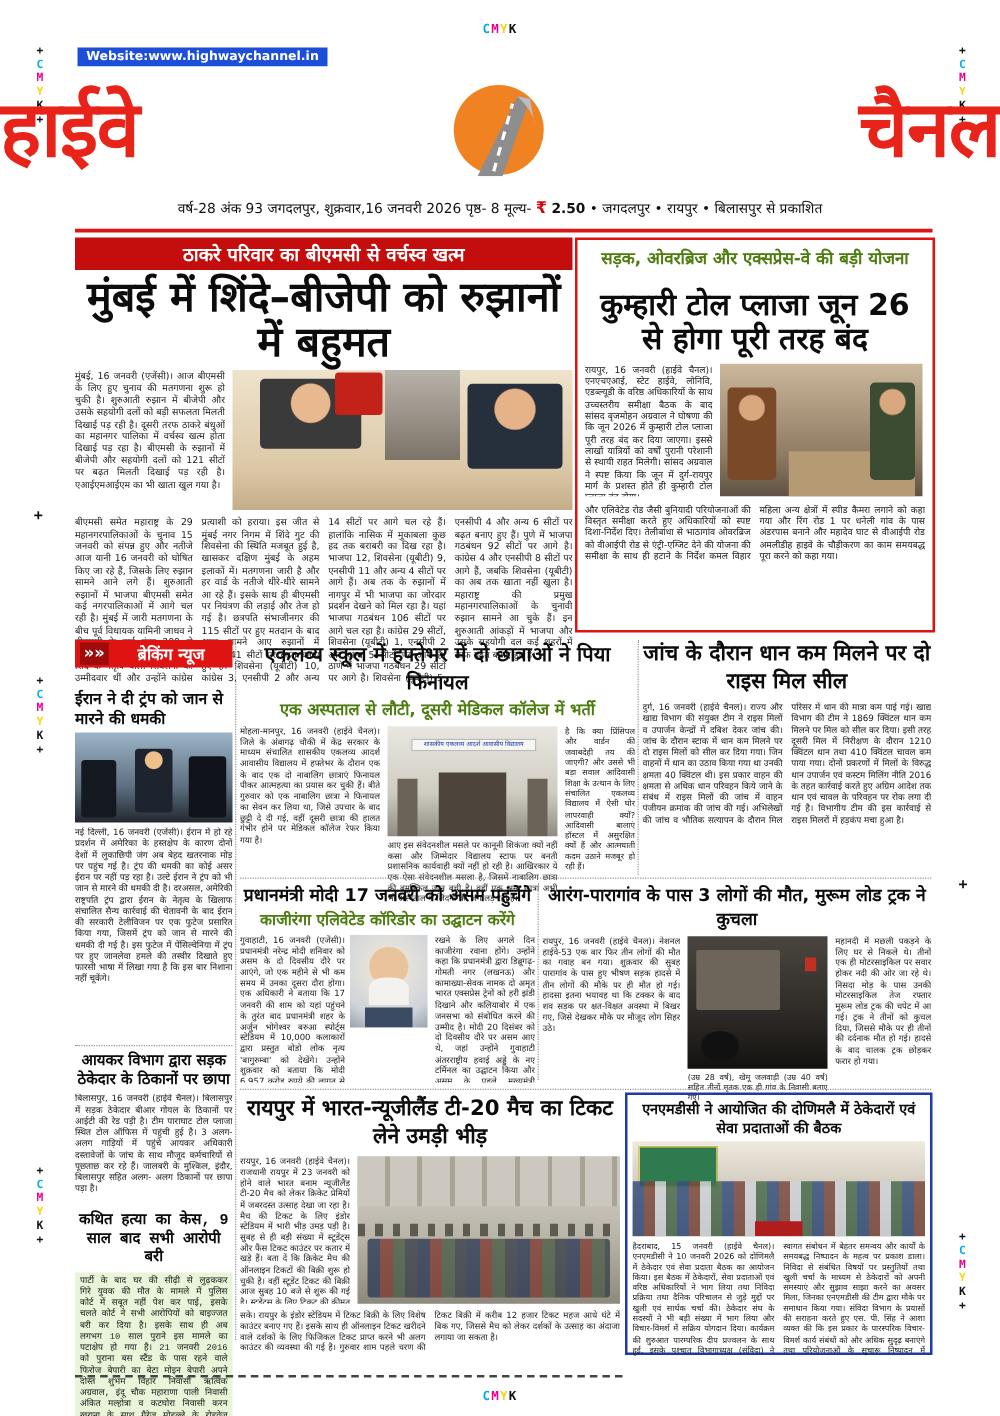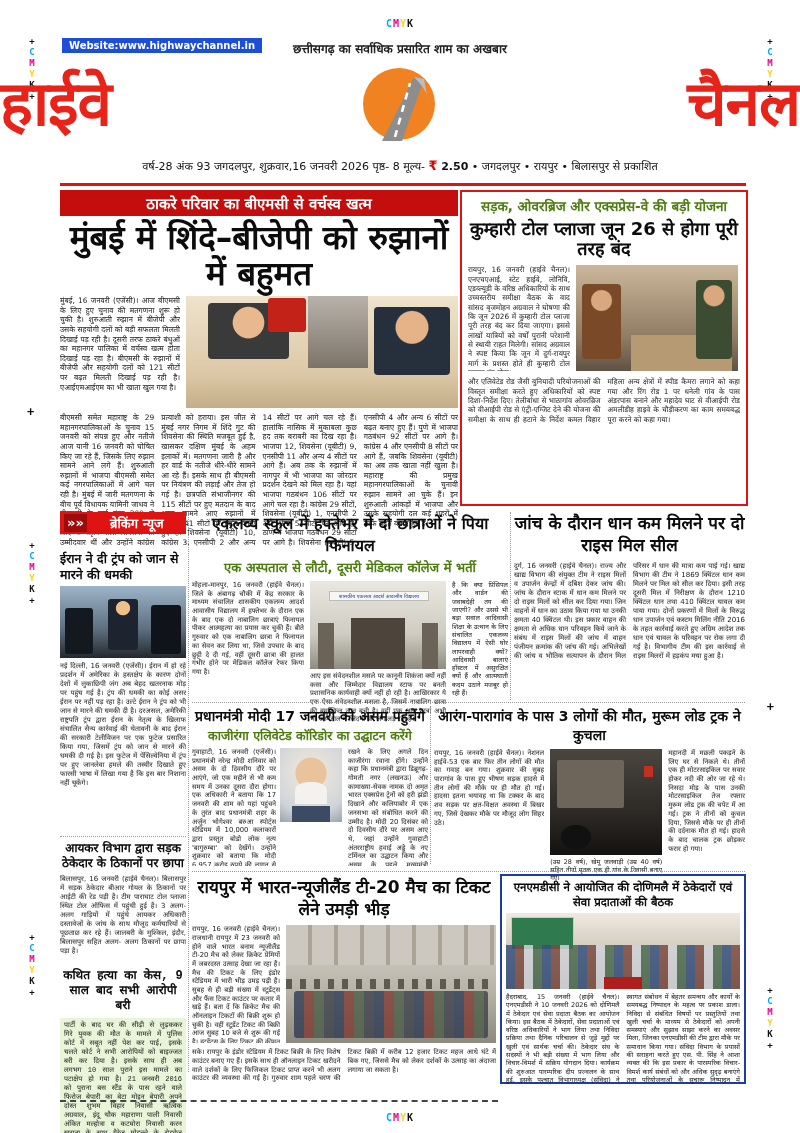--- a/index.html
+++ b/index.html
@@ -88,21 +88,20 @@
       <div style="color: rgb(0, 173, 238);">C</div>
       <div style="color: rgb(236, 0, 140);">M</div>
       <div style="color: rgb(247, 212, 23);">Y</div>
       <div style="color: rgb(17, 17, 17);">K</div>
       <div style="color: rgb(17, 17, 17);">+</div>
     </div>
   <div class="loneplus" style="top:405px;left:27px;">+</div>
   <div class="loneplus" style="top:700px;right:26px;">+</div>
 
   <div class="webbox">Website:www.highwaychannel.in</div>
-  <div class="tagline">छत्तीसगढ़ का सर्वाधिक प्रसारित शाम का अखबार</div>
   <div class="logorow">
     <span class="logotxt">हाईवे</span>
     <span class="logoball">
       <svg viewBox="0 0 74 74" width="74" height="74">
         <circle cx="37" cy="37" r="36" fill="#f08221"></circle>
         <path d="M20 74 L40 74 L62 12 L52 10 Z" fill="#8d8d8d"></path>
         <path d="M33 70 L48 16" stroke="#ffffff" stroke-width="2.6" stroke-dasharray="7 6" fill="none"></path>
         <path d="M52 10 C60 18 66 26 66 34 L62 12 Z" fill="#bdbdbd"></path>
       </svg>
     </span>
@@ -126,21 +125,21 @@
         <div class="ph-layer" style="left:45%;top:0;width:22%;height:64%;background:linear-gradient(180deg,#b7b2aa,#7d7468);"></div>
         <div class="ph-layer" style="right:3%;top:10%;width:28%;height:60%;background:radial-gradient(circle at 50% 30%,#e6b288 26%,#26303c 28%);border-radius:4px;"></div>
         <div class="ph-layer" style="left:30%;top:2%;width:14%;height:30%;background:#c22218;border-radius:3px;"></div>
       </div>
     </div>
     <div class="bt cols4" style="height:188px;margin-top:5px;">बीएमसी समेत महाराष्ट्र के 29 महानगरपालिकाओं के चुनाव 15 जनवरी को संपन्न हुए और नतीजे आज यानी 16 जनवरी को घोषित किए जा रहे हैं, जिसके लिए रुझान सामने आने लगे हैं। शुरुआती रुझानों में भाजपा बीएमसी समेत कई नगरपालिकाओं में आगे चल रही है। मुंबई में जारी मतगणना के बीच पूर्व विधायक यामिनी जाधव ने बीएमसी के वार्ड नंबर 209 से जीत हासिल की है। वह एकनाथ शिंदे के नेतृत्व वाली शिवसेना की उम्मीदवार थीं और उन्होंने कांग्रेस प्रत्याशी को हराया। इस जीत से मुंबई नगर निगम में शिंदे गुट की शिवसेना की स्थिति मजबूत हुई है, खासकर दक्षिण मुंबई के अहम इलाकों में। मतगणना जारी है और हर वार्ड के नतीजे धीरे-धीरे सामने आ रहे हैं। इसके साथ ही बीएमसी पर नियंत्रण की लड़ाई और तेज हो गई है। छत्रपति संभाजीनगर की 115 सीटों पर हुए मतदान के बाद आज सामने आए रुझानों में भाजपा 41 सीटों पर बढ़त बनाए हुए है। शिवसेना (यूबीटी) 10, कांग्रेस 3, एनसीपी 2 और अन्य 14 सीटों पर आगे चल रहे हैं। हालांकि नासिक में मुकाबला कुछ हद तक बराबरी का दिख रहा है। भाजपा 12, शिवसेना (यूबीटी) 9, एनसीपी 11 और अन्य 4 सीटों पर आगे हैं। अब तक के रुझानों में नागपुर में भी भाजपा का जोरदार प्रदर्शन देखने को मिल रहा है। यहां भाजपा गठबंधन 106 सीटों पर आगे चल रहा है। कांग्रेस 29 सीटों, शिवसेना (यूबीटी) 1, एनसीपी 2 और अन्य 5 सीटों पर आगे हैं। ठाणे में भाजपा गठबंधन 29 सीटों पर आगे है। शिवसेना (यूबीटी) 5, एनसीपी 4 और अन्य 6 सीटों पर बढ़त बनाए हुए हैं। पुणे में भाजपा गठबंधन 92 सीटों पर आगे है। कांग्रेस 4 और एनसीपी 8 सीटों पर आगे हैं, जबकि शिवसेना (यूबीटी) का अब तक खाता नहीं खुला है। महाराष्ट्र की प्रमुख महानगरपालिकाओं के चुनावी रुझान सामने आ चुके हैं। इन शुरुआती आंकड़ों में भाजपा और उसके सहयोगी दल कई शहरों में साफ बढ़त बनाए हुए हैं।</div>
   </div>
 
   <div class="abs redbox" style="left:460px;top:190px;width:272px;height:306px;">
     <div class="kickertxt" style="font-size:13.5px;padding:2px 0;">सड़क, ओवरब्रिज और एक्सप्रेस-वे की बड़ी योजना</div>
-    <div class="hl" style="font-size:18px;line-height:1.12;margin-top:2px;">कुम्हारी टोल प्लाजा जून 26 से होगा पूरी तरह बंद</div>
+    <div class="hl" style="font-size:24px;line-height:1.12;margin-top:14px;">कुम्हारी टोल प्लाजा जून 26 से होगा पूरी तरह बंद</div>
     <div style="display:flex;gap:6px;margin-top:6px;">
       <div class="bt" style="width:102px;height:106px;font-size:7.3px;">रायपुर, 16 जनवरी (हाईवे चैनल)। एनएचएआई, स्टेट हाईवे, लोनिवि, एडब्ल्यूडी के वरिष्ठ अधिकारियों के साथ उच्चस्तरीय समीक्षा बैठक के बाद सांसद बृजमोहन अग्रवाल ने घोषणा की कि जून 2026 में कुम्हारी टोल प्लाजा पूरी तरह बंद कर दिया जाएगा। इससे लाखों यात्रियों को वर्षों पुरानी परेशानी से स्थायी राहत मिलेगी। सांसद अग्रवाल ने स्पष्ट किया कि जून में दुर्ग-रायपुर मार्ग के प्रशस्त होते ही कुम्हारी टोल प्लाजा बंद होगा।</div>
       <div class="photo" style="width:162px;height:106px;background:linear-gradient(180deg,#cbb79b,#8d7a61 70%,#5f5244);">
         <div class="ph-layer" style="left:4%;top:18%;width:24%;height:70%;background:radial-gradient(circle at 50% 22%,#d9a87e 16%,#7a4a28 18%);border-radius:4px;"></div>
         <div class="ph-layer" style="left:34%;bottom:0;width:62%;height:34%;background:#b59a74;"></div>
         <div class="ph-layer" style="right:4%;top:14%;width:22%;height:74%;background:radial-gradient(circle at 50% 20%,#d9a87e 15%,#3c4c32 17%);border-radius:4px;"></div>
       </div>
     </div>
     <div class="bt cols2" style="height:96px;margin-top:6px;font-size:7.3px;">और एलिवेटेड रोड जैसी बुनियादी परियोजनाओं की विस्तृत समीक्षा करते हुए अधिकारियों को स्पष्ट दिशा-निर्देश दिए। तेलीबांधा से भाठागांव ओवरब्रिज को वीआईपी रोड से एंट्री-एग्जिट देने की योजना की समीक्षा के साथ ही हटाने के निर्देश कमल विहार महिला अन्य क्षेत्रों में स्पीड कैमरा लगाने को कहा गया और रिंग रोड 1 पर धनेली गांव के पास अंडरपास बनाने और महादेव घाट से वीआईपी रोड अमलीडीह हाइवे के चौड़ीकरण का काम समयबद्ध पूरा करने को कहा गया।</div>
   </div>

